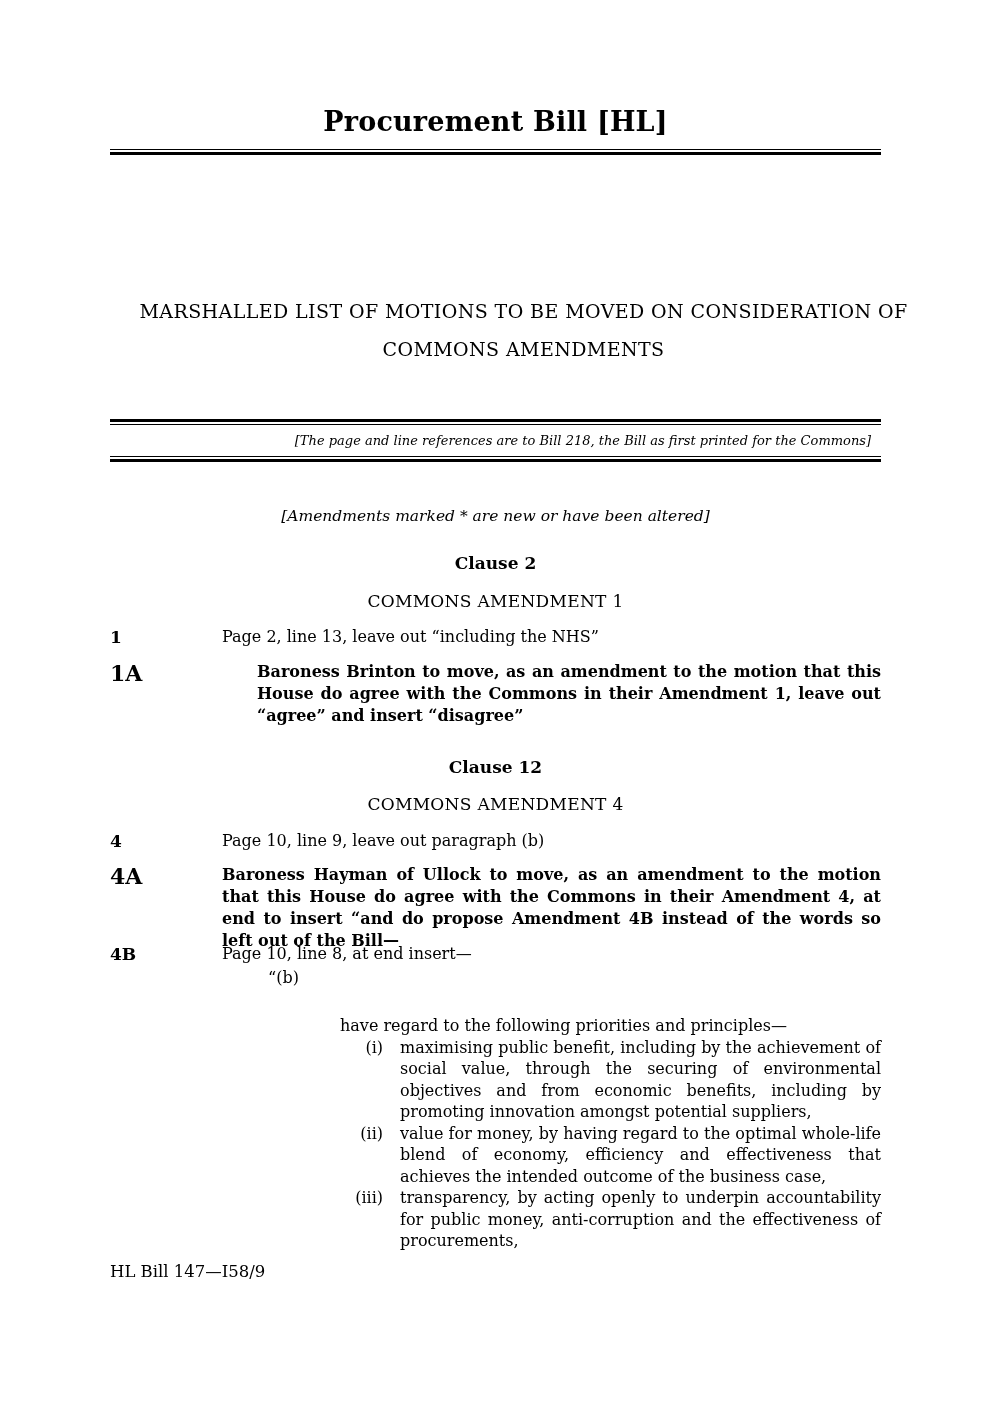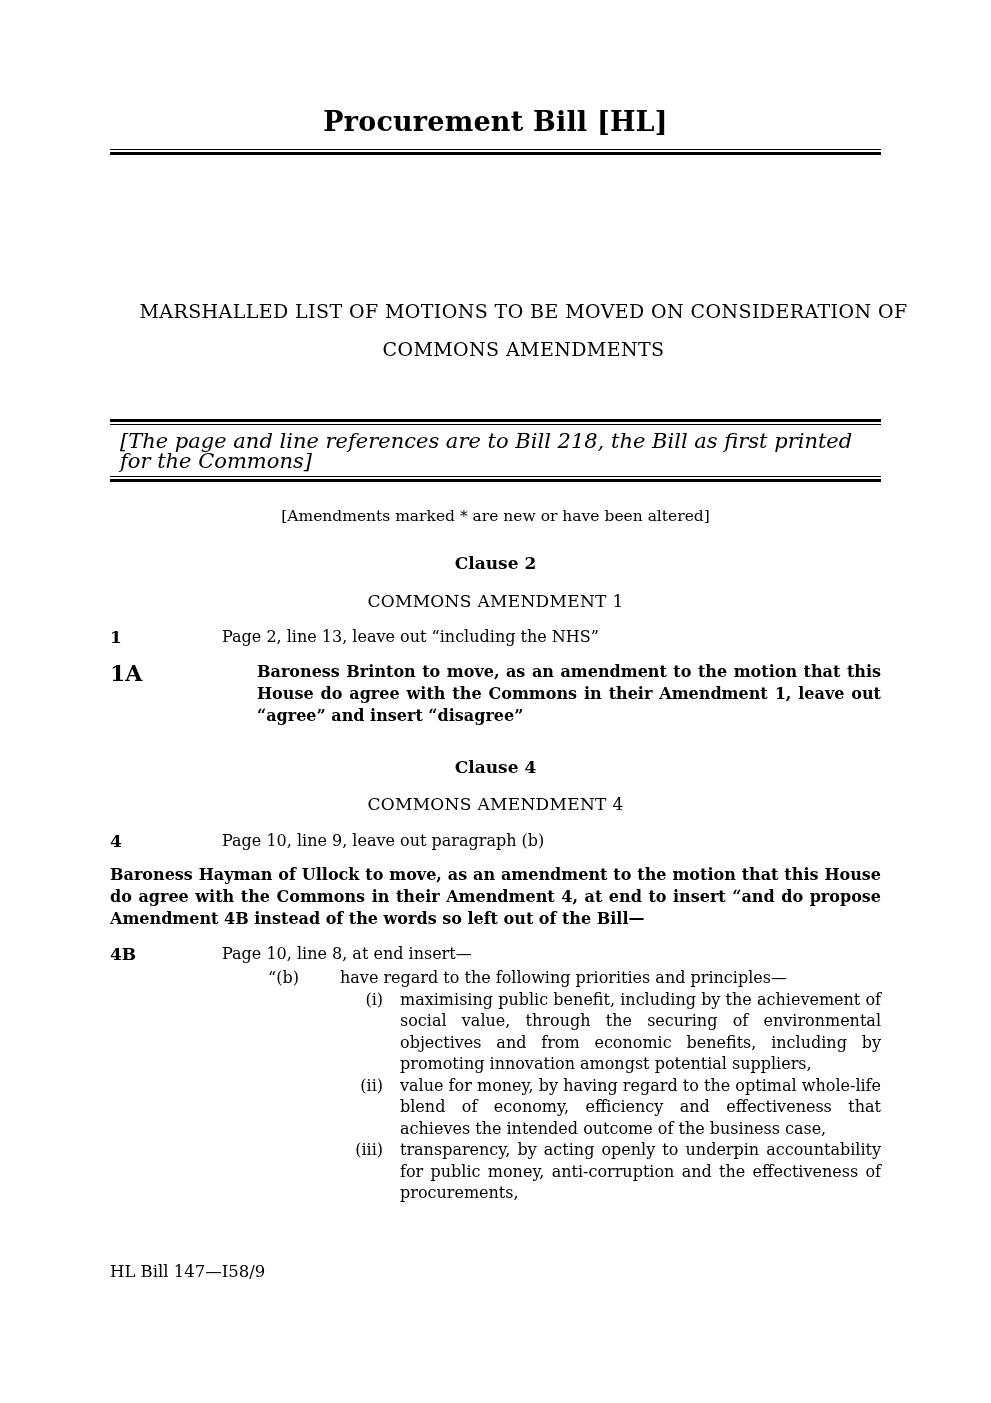--- a/index.html
+++ b/index.html
@@ -32,29 +32,30 @@
     text-align:center;
     font-size:19px;
     line-height:38px;
     letter-spacing:0.4px;
     margin-left:28px;
   }
 
   .ref-box { top:419px; }
   .ref-box .inner {
     padding:6px 10px 5px;
-    text-align:left;
+    text-align:right;
     font-style:italic;
-    font-size:21px;
+    font-size:13px;
     line-height:20px;
   }
 
   .altered-note {
     top:507px;
     text-align:center;
+    font-style:italic;
     font-size:15.5px;
   }
 
   .clause-head {
     text-align:center;
     font-weight:bold;
     font-size:17px;
   }
   .commons-head {
     text-align:center;
@@ -89,21 +90,21 @@
   .entry-4  { top:830px; }
   .entry-4A { top:864px; }
   .entry-4B { top:943px; }
 
   .insert-block {
     top:967px; left:268px; width:613px;
     font-size:16px; line-height:21.5px;
   }
   .para-b { display:flex; }
   .para-b .blabel { flex:0 0 72px; }
-  .para-b .bbody  { flex:1; }
+  .para-b .bbody  { flex:1;margin-top:48px; }
   .sub-item { display:flex; }
   .sub-item .ilabel {
     flex:0 0 43px;
     text-align:right;
     padding-right:17px;
   }
   .sub-item .itext {
     flex:1;
     text-align:justify;
   }
@@ -150,29 +151,30 @@
   <div class="abs content entry entry-1">
     <div class="num">1</div>
     <div class="text">Page 2, line 13, leave out “including the NHS”</div>
   </div>
 
   <div class="abs content entry entry-1A">
     <div class="num big">1A</div>
     <div class="text motion">Baroness Brinton to move, as an amendment to the motion that this House do agree with the Commons in their Amendment 1, leave out “agree” and insert “disagree”</div>
   </div>
 
-  <div class="abs content clause-head clause-13">Clause 4</div>
+  <div class="abs content clause-head clause-13">Clause 12</div>
   <div class="abs content commons-head ca-4">COMMONS AMENDMENT 4</div>
 
   <div class="abs content entry entry-4">
     <div class="num">4</div>
     <div class="text">Page 10, line 9, leave out paragraph (b)</div>
   </div>
 
   <div class="abs content entry entry-4A">
+    <div class="num big">4A</div>
     <div class="text motion">Baroness Hayman of Ullock to move, as an amendment to the motion that this House do agree with the Commons in their Amendment 4, at end to insert “and do propose Amendment 4B instead of the words so left out of the Bill—</div>
   </div>
 
   <div class="abs content entry entry-4B">
     <div class="num">4B</div>
     <div class="text">Page 10, line 8, at end insert—</div>
   </div>
 
   <div class="abs insert-block">
     <div class="para-b">

